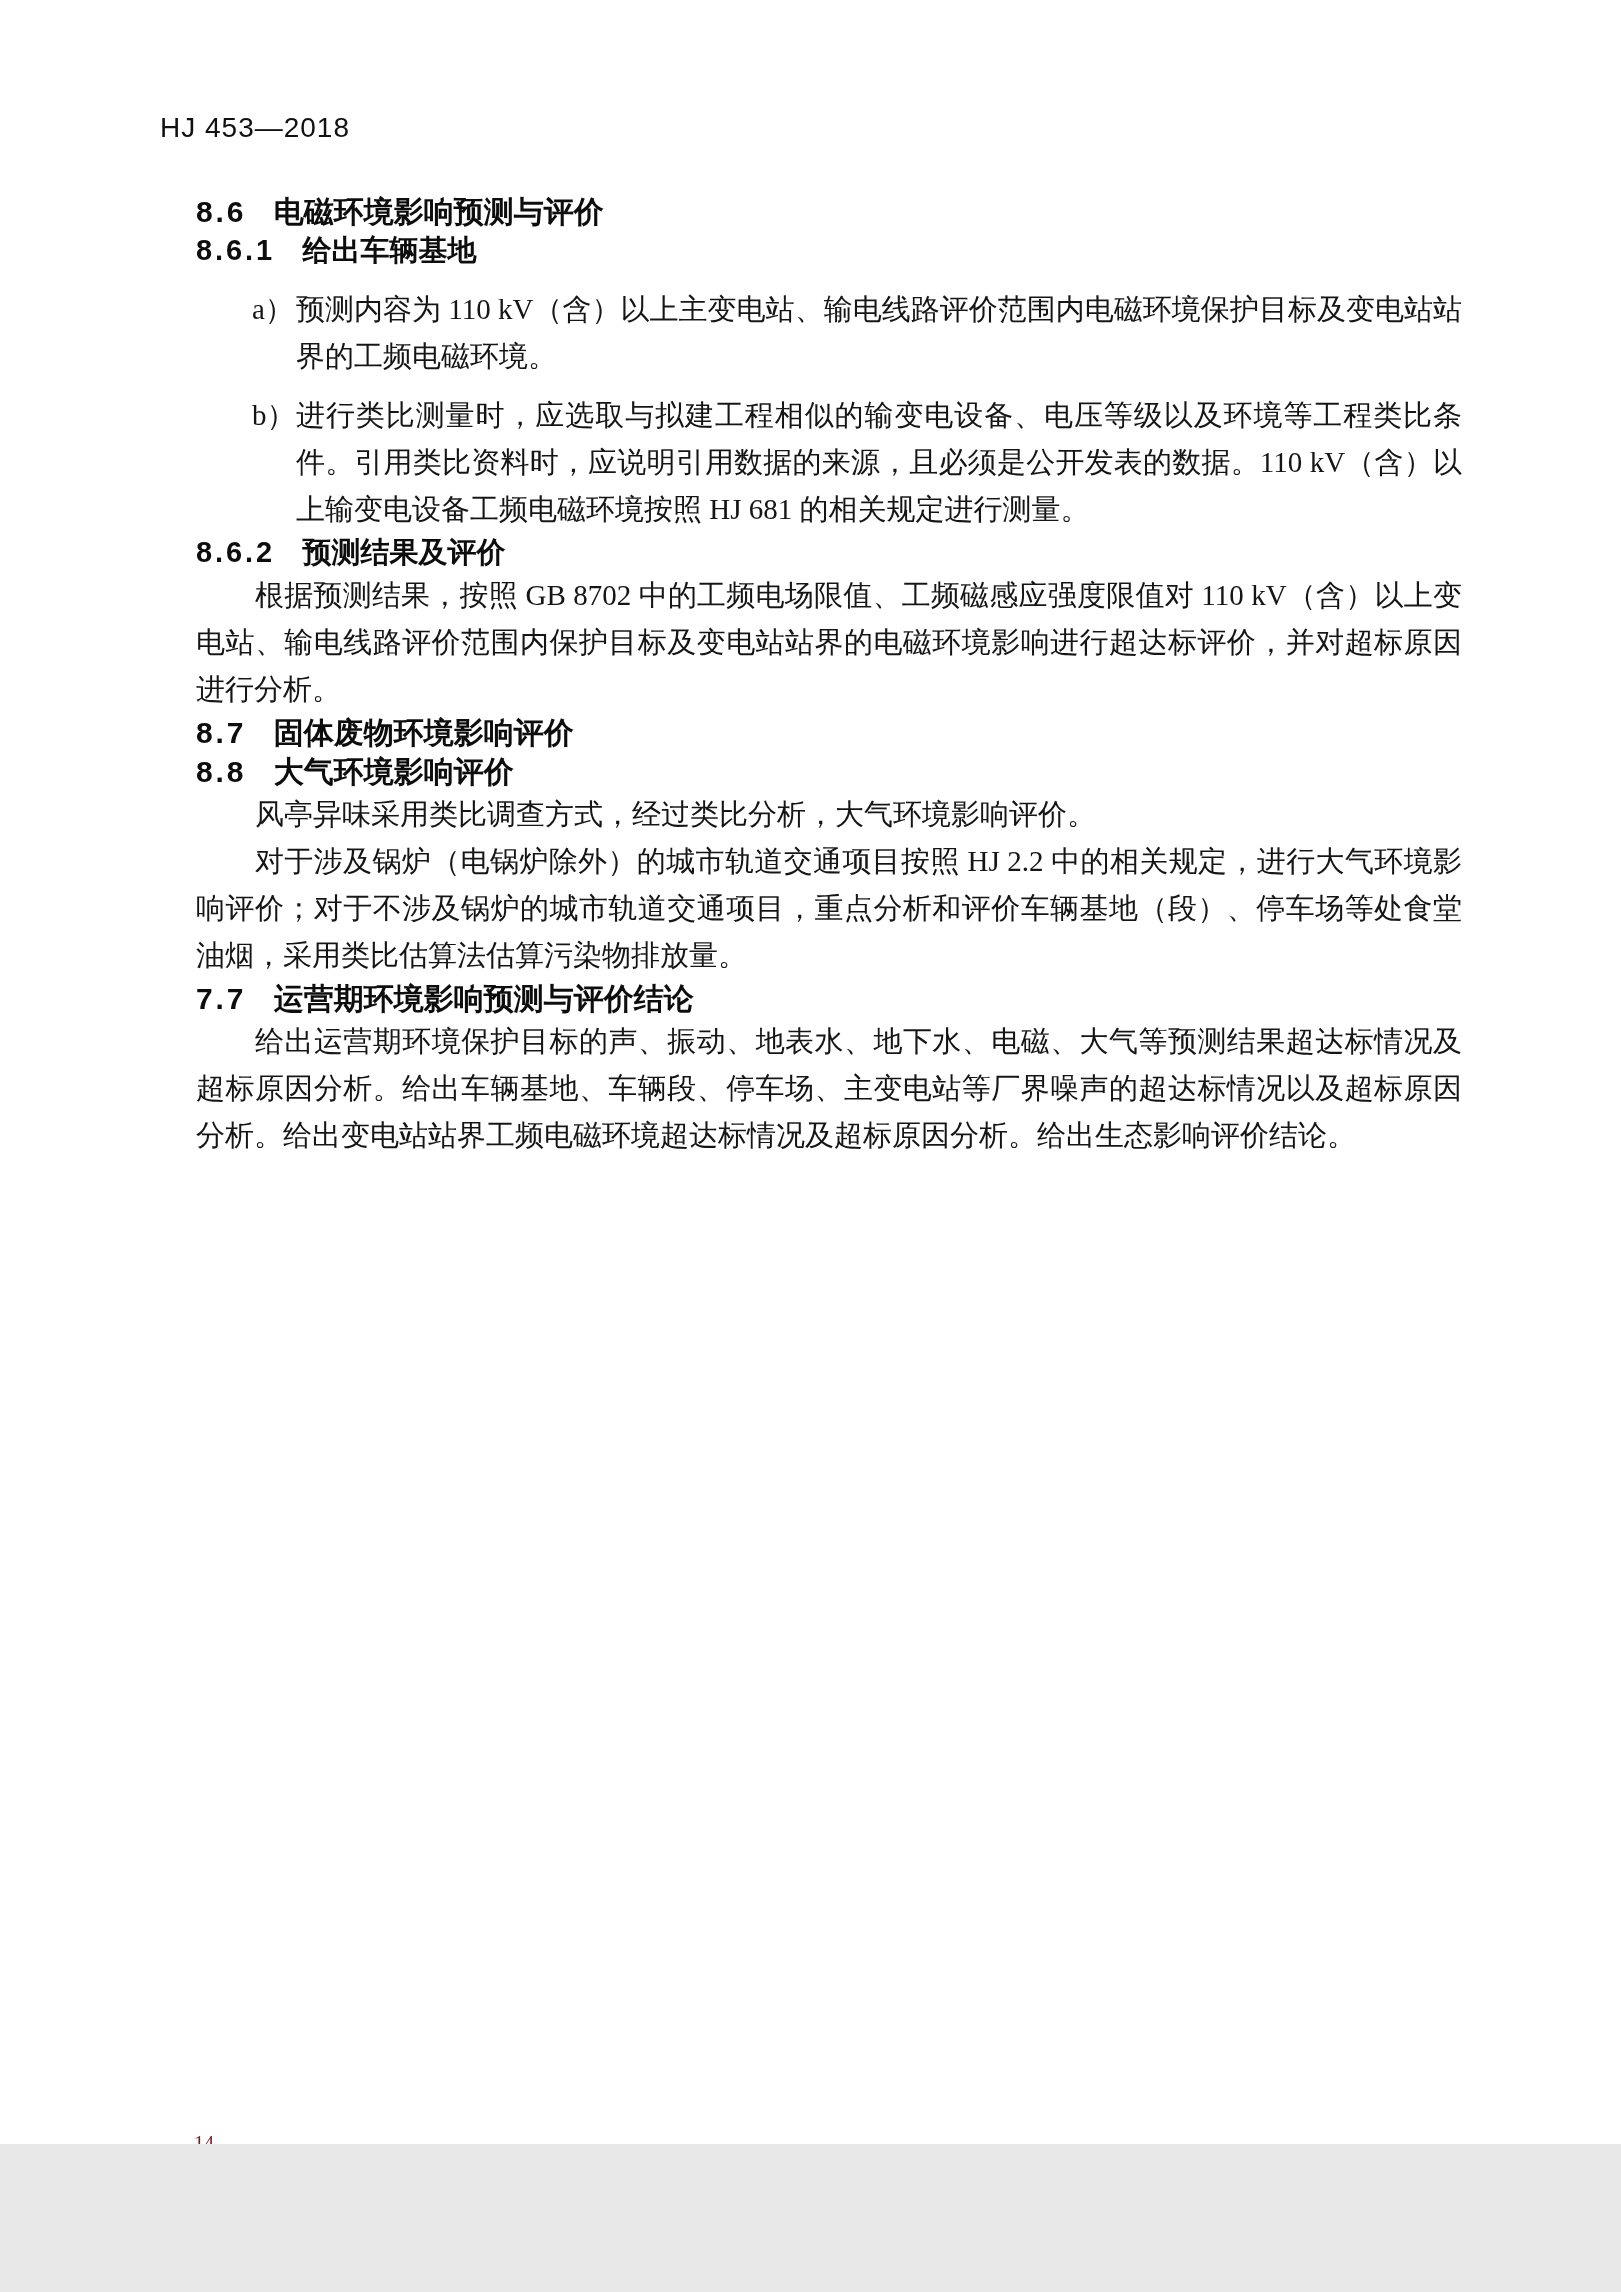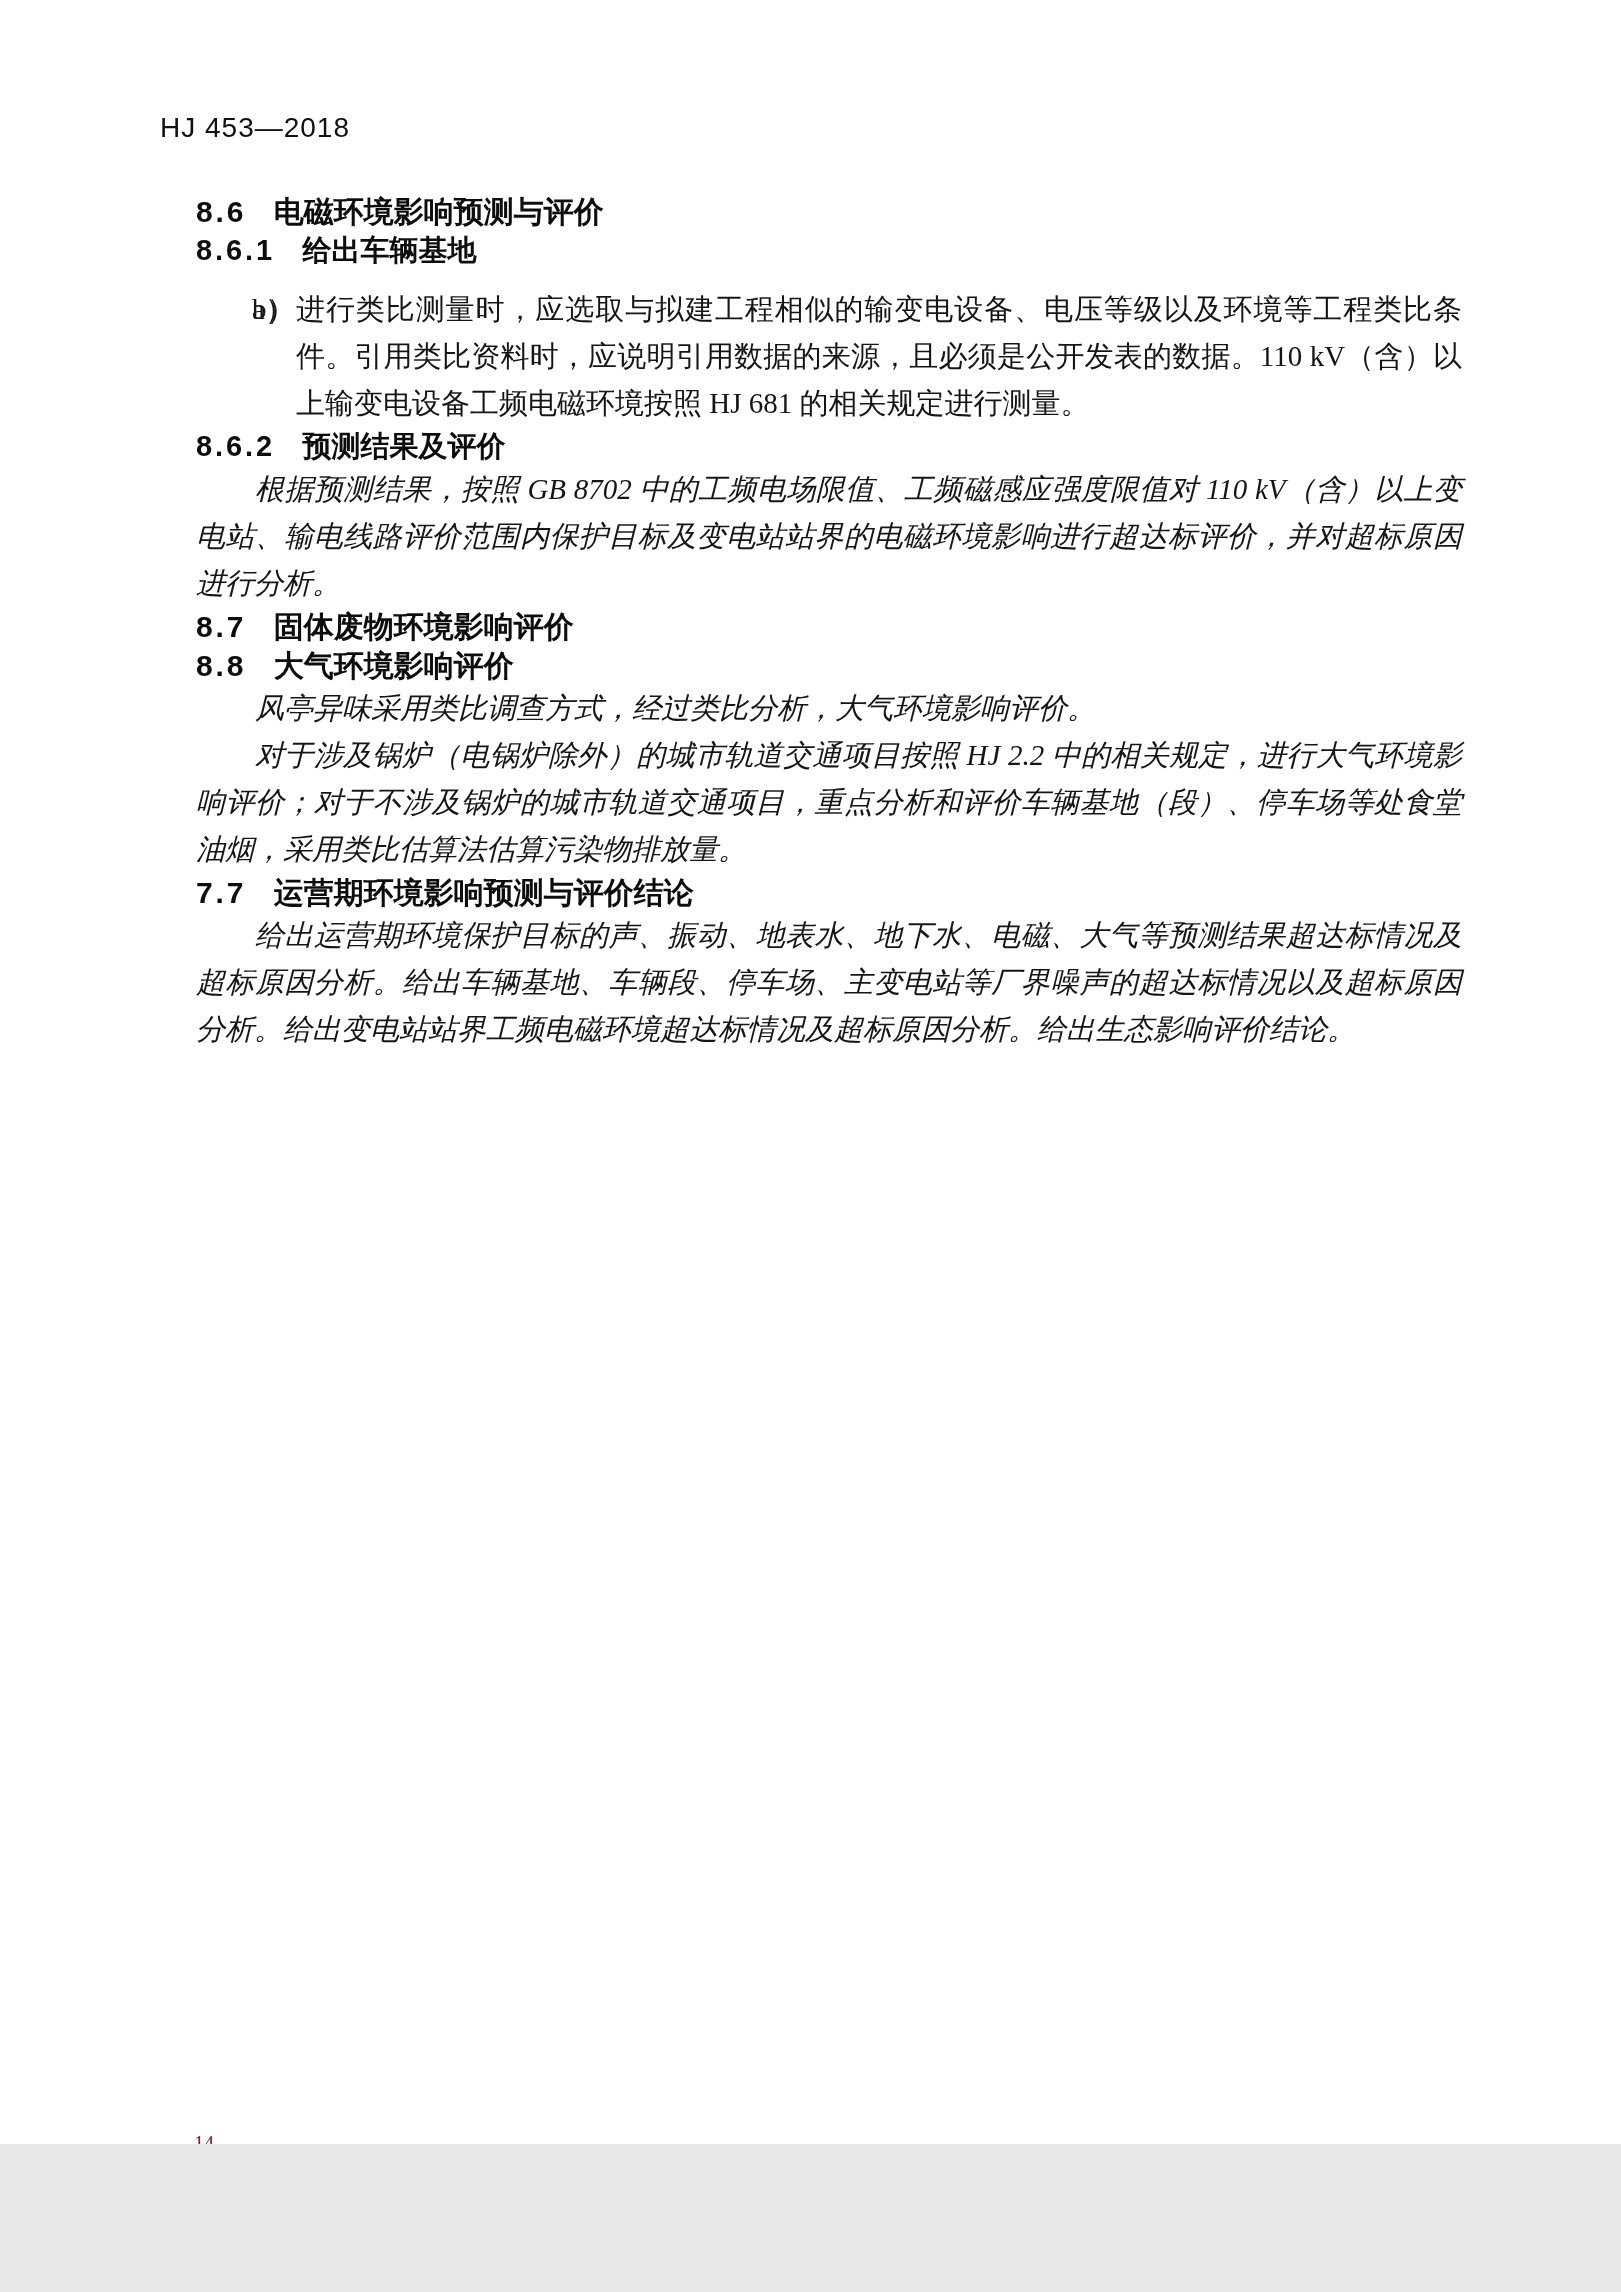--- a/index.html
+++ b/index.html
@@ -45,21 +45,21 @@
   .m-list { margin-top:15.7px; }
   .m-h862 { margin-top:18.6px; }
   .m-p862 { margin-top:17.6px; }
   .m-h87  { margin-top:19.6px; }
   .m-p87  { margin-top:4.9px; }
   .m-h88  { margin-top:35px; }
   .m-p881 { margin-top:3.9px; }
   .m-p882 { margin-top:0; }
   .m-h89  { margin-top:23.5px; }
   .m-p89  { margin-top:8.8px; }
-  p.para { margin:0; text-indent:59px;font-style:italic; }
+  p.para { margin:0; text-indent:59px; }
   .item {
     position:relative;
     padding-left:100px;
   }
   .item + .item { margin-top:12.7px; }
   .item .marker {
     position:absolute;
     left:56px; top:0;
   }
   .page-number {
@@ -84,20 +84,21 @@
       <span class="num">8.6</span><span>电磁环境影响预测与评价</span>
     </h2>
 
     <h3 class="sec m-h861">
       <span class="num">8.6.1</span><span>给出车辆基地</span>
     </h3>
 
     <div class="m-list">
       <div class="item">
         <span class="marker">a）</span>
+        <span>预测内容为 110 kV（含）以上主变电站、输电线路评价范围内电磁环境保护目标及变电站站界的工频电磁环境。</span>
       </div>
       <div class="item">
         <span class="marker">b）</span>
         <span>进行类比测量时，应选取与拟建工程相似的输变电设备、电压等级以及环境等工程类比条件。引用类比资料时，应说明引用数据的来源，且必须是公开发表的数据。110 kV（含）以上输变电设备工频电磁环境按照 HJ 681 的相关规定进行测量。</span>
       </div>
     </div>
 
     <h3 class="sec m-h862">
       <span class="num">8.6.2</span><span>预测结果及评价</span>
     </h3>

